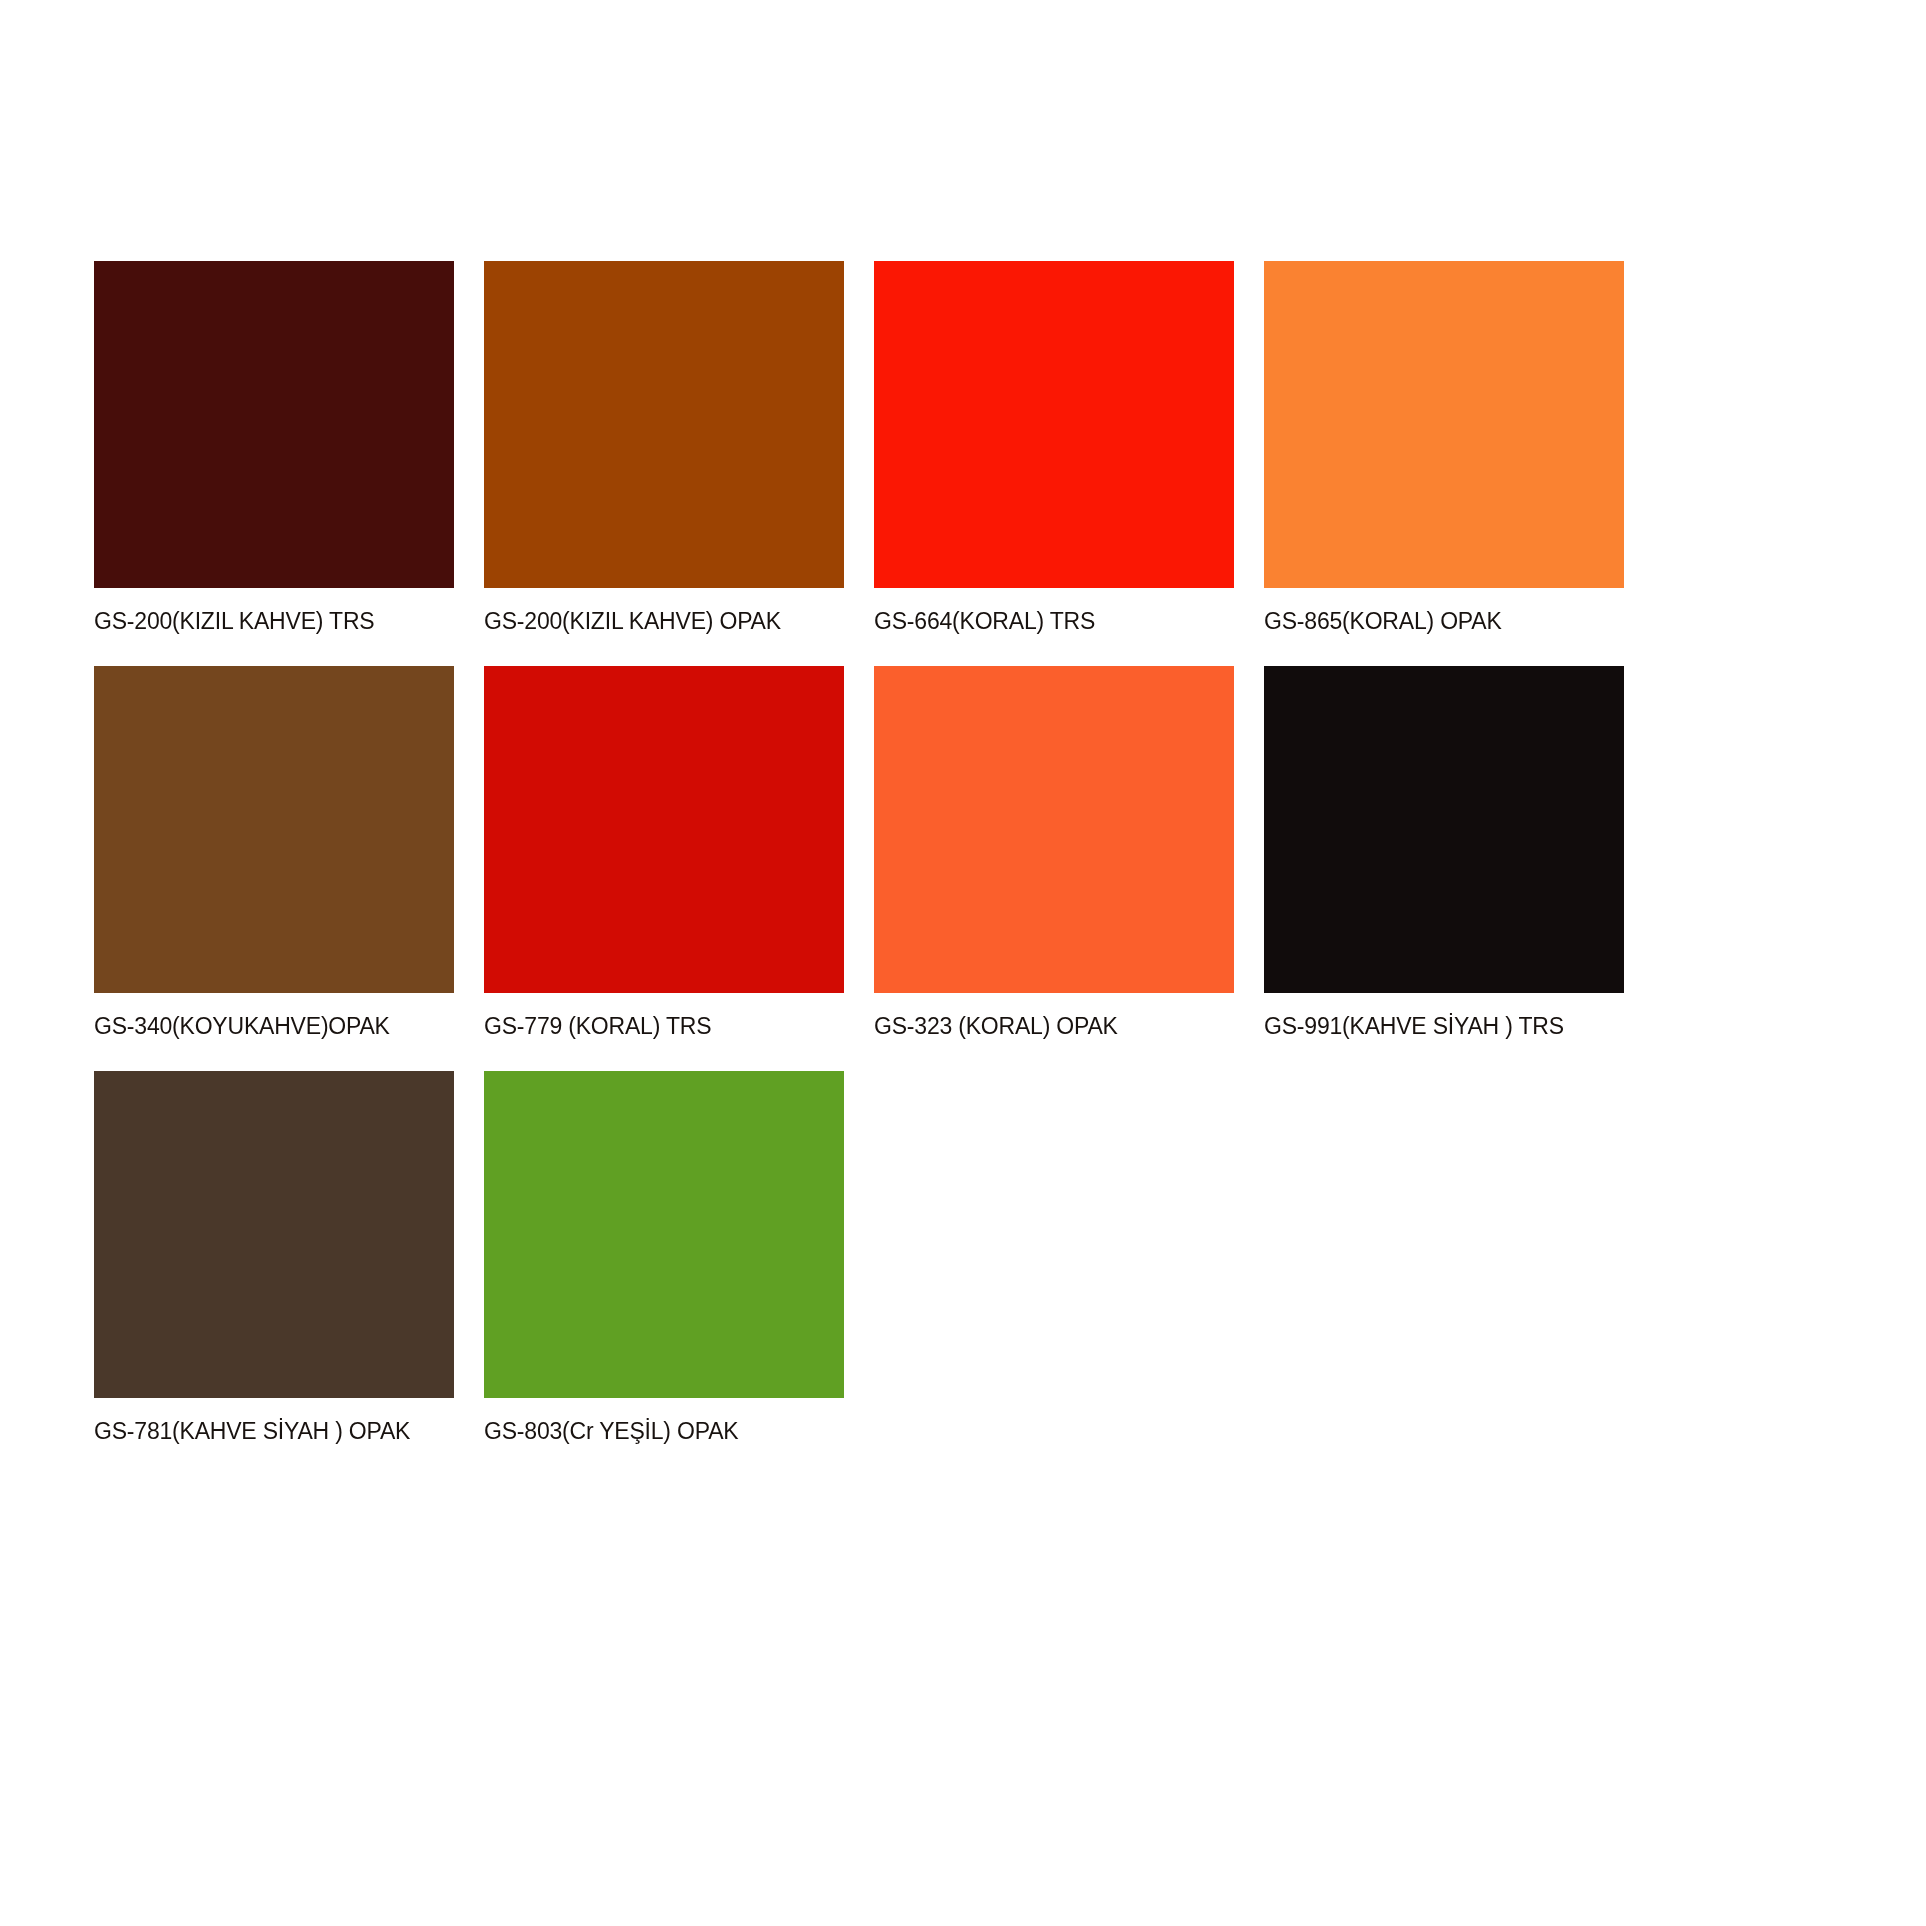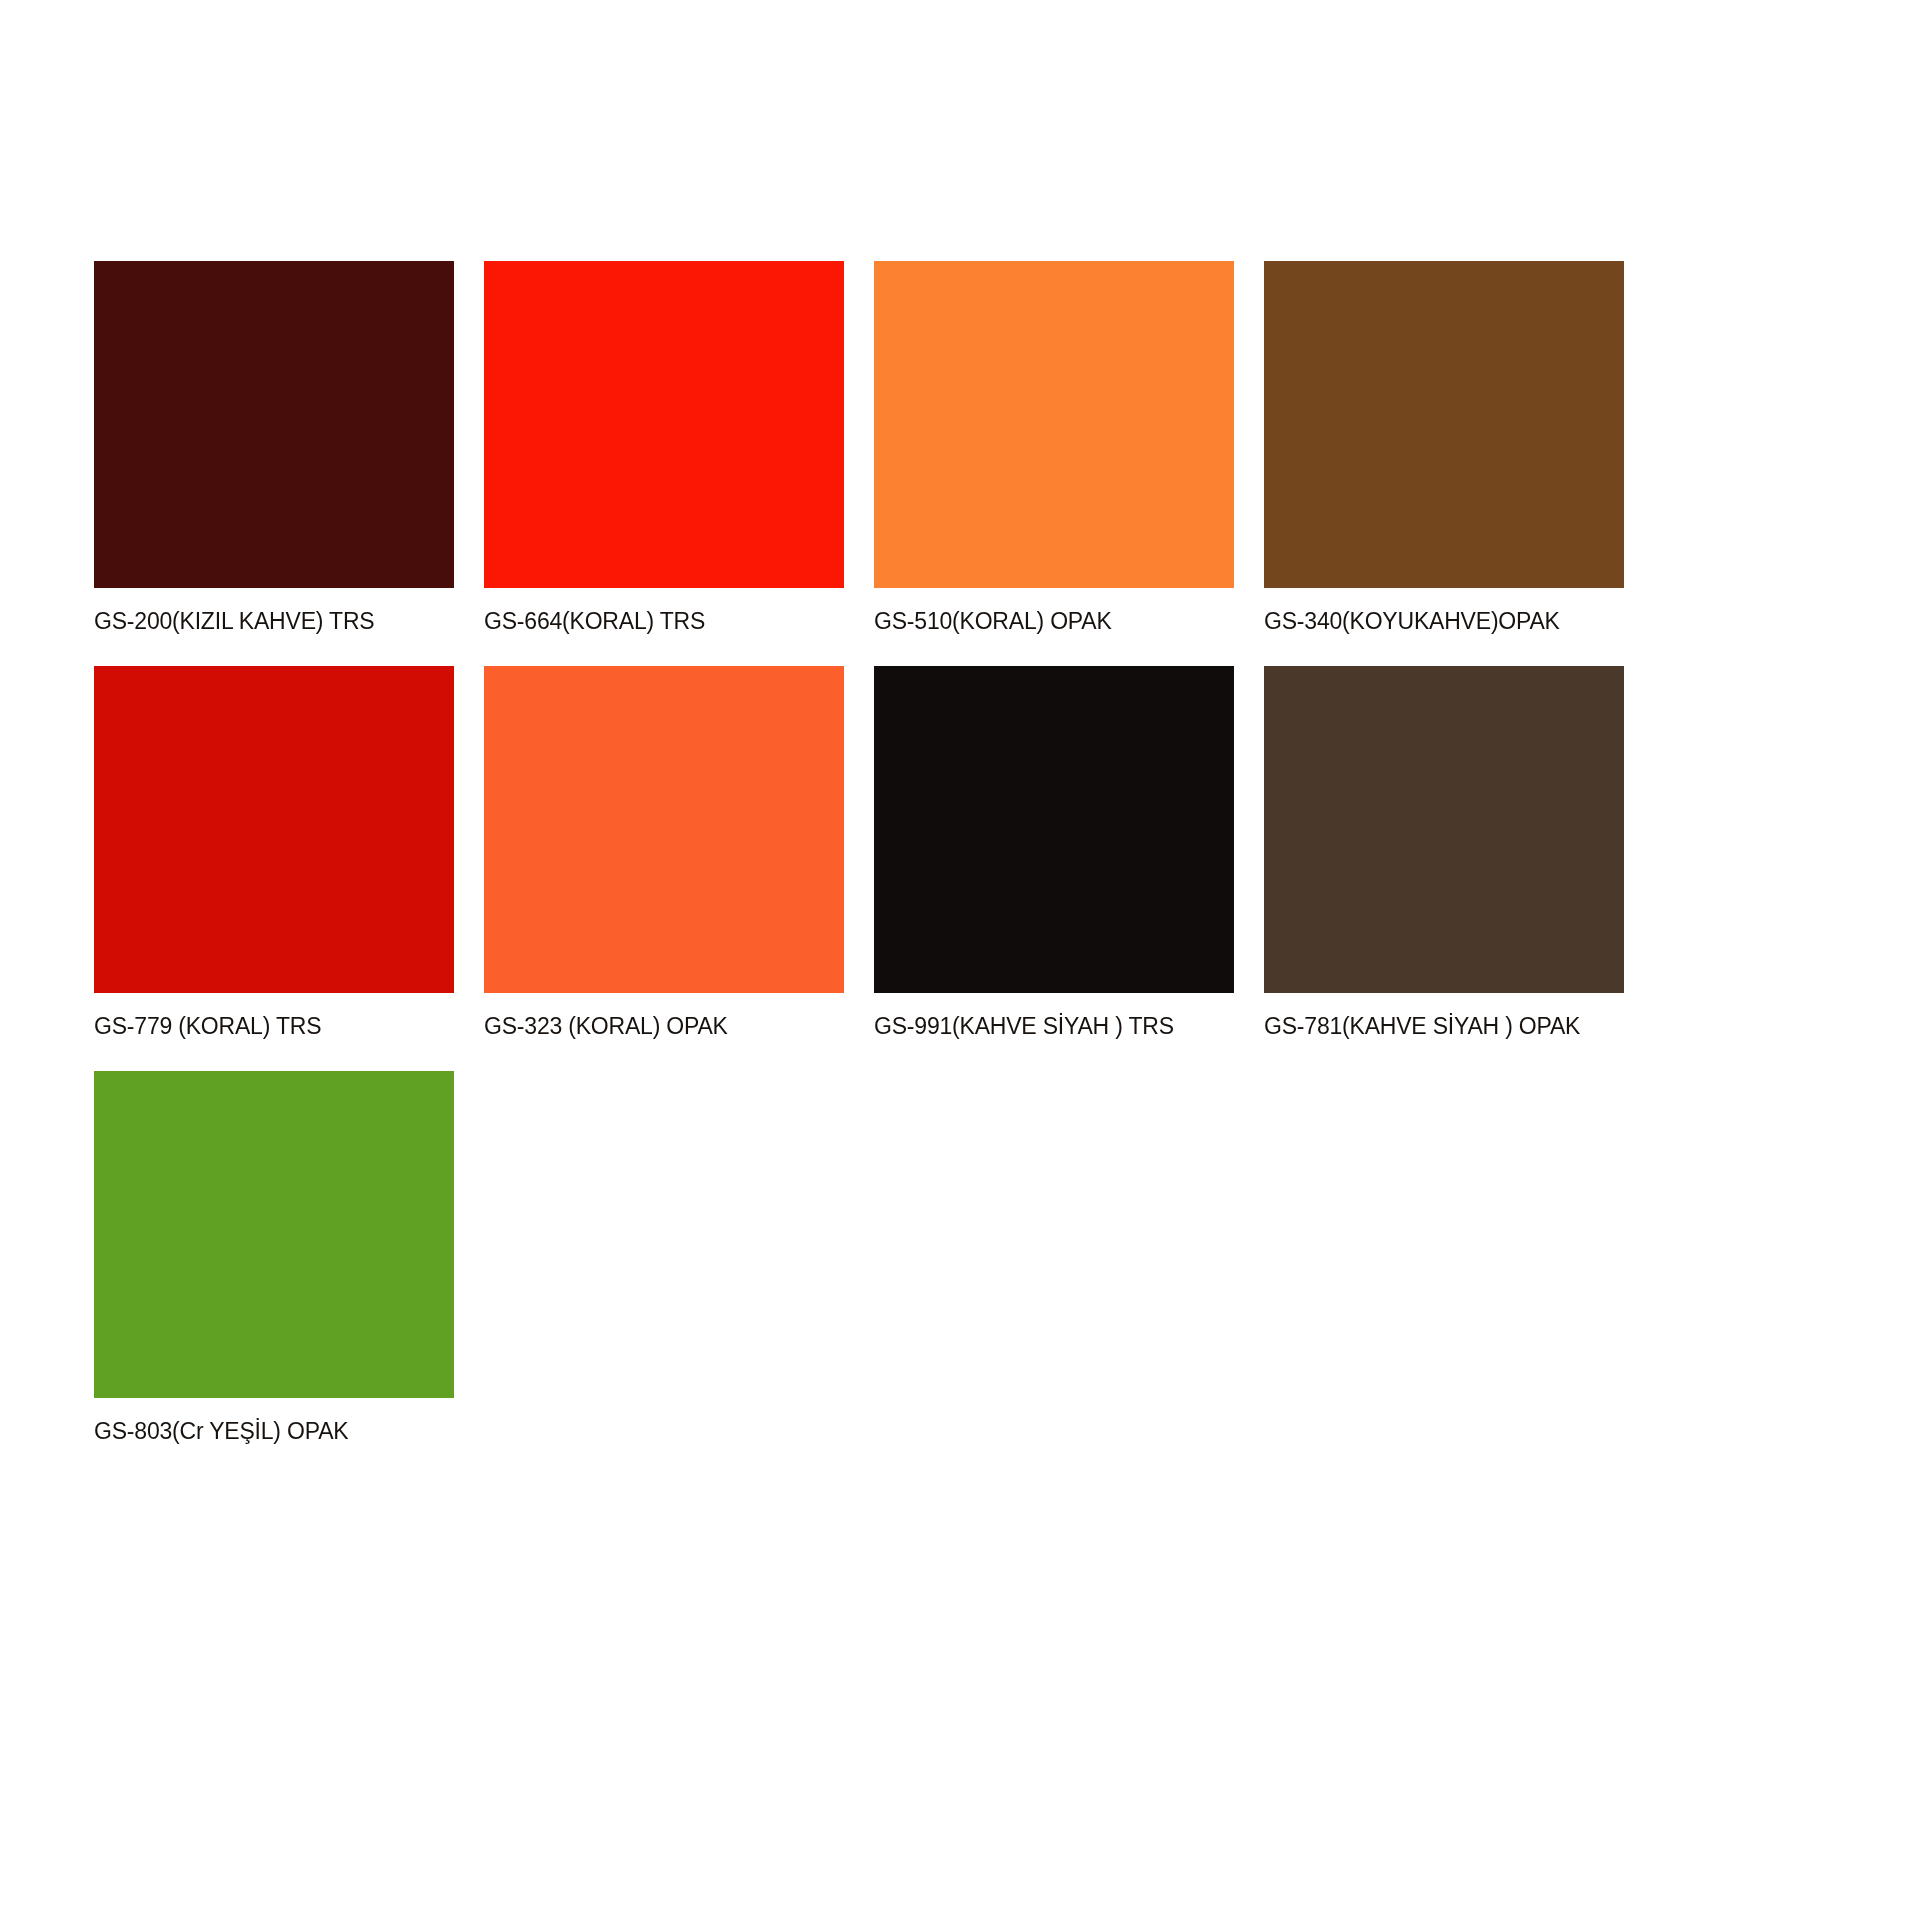--- a/index.html
+++ b/index.html
@@ -62,29 +62,33 @@
 <body>
 
 <div id="swatch-sheet">
   <div class="swatch-grid">
 
     <div class="swatch-cell">
       <div class="swatch-chip" style="background-color: rgb(71, 13, 10);"></div>
       <span class="swatch-label">GS-200(KIZIL KAHVE) TRS</span>
     </div>
 
+    <div class="swatch-cell">
+      <div class="swatch-chip" style="background-color: rgb(156, 67, 2);"></div>
+      <span class="swatch-label">GS-200(KIZIL KAHVE) OPAK</span>
+    </div>
 
     <div class="swatch-cell">
       <div class="swatch-chip" style="background-color: rgb(251, 23, 3);"></div>
       <span class="swatch-label">GS-664(KORAL) TRS</span>
     </div>
 
     <div class="swatch-cell">
       <div class="swatch-chip" style="background-color: rgb(250, 130, 49);"></div>
-      <span class="swatch-label">GS-510(KORAL) OPAK</span>
+      <span class="swatch-label">GS-865(KORAL) OPAK</span>
     </div>
 
 
     <div class="swatch-cell">
       <div class="swatch-chip" style="background-color: rgb(116, 70, 30);"></div>
       <span class="swatch-label">GS-340(KOYUKAHVE)OPAK</span>
     </div>
 
     <div class="swatch-cell">
       <div class="swatch-chip" style="background-color: rgb(210, 11, 3);"></div>

